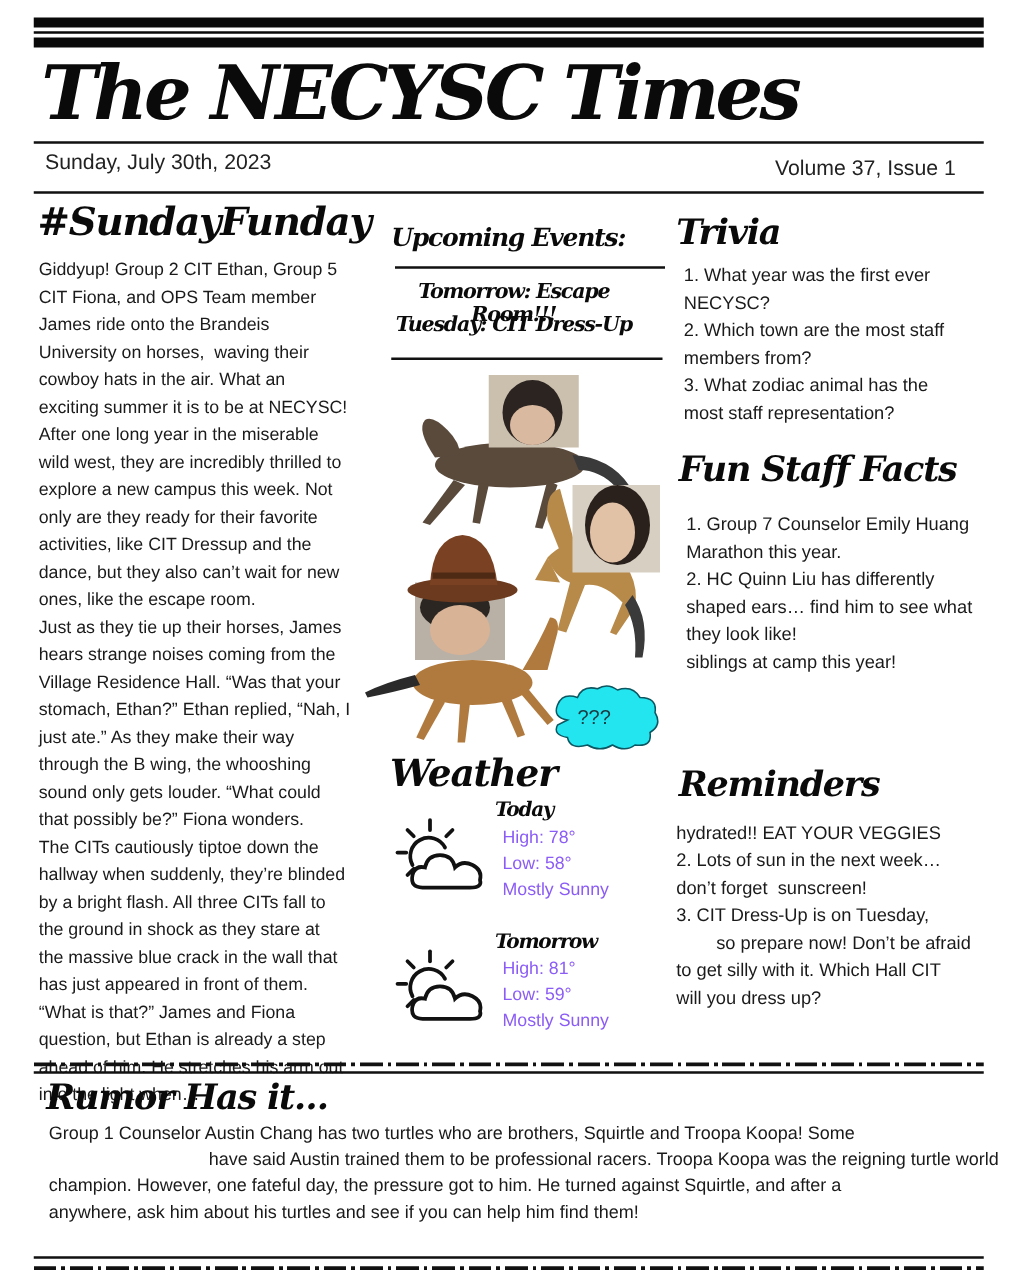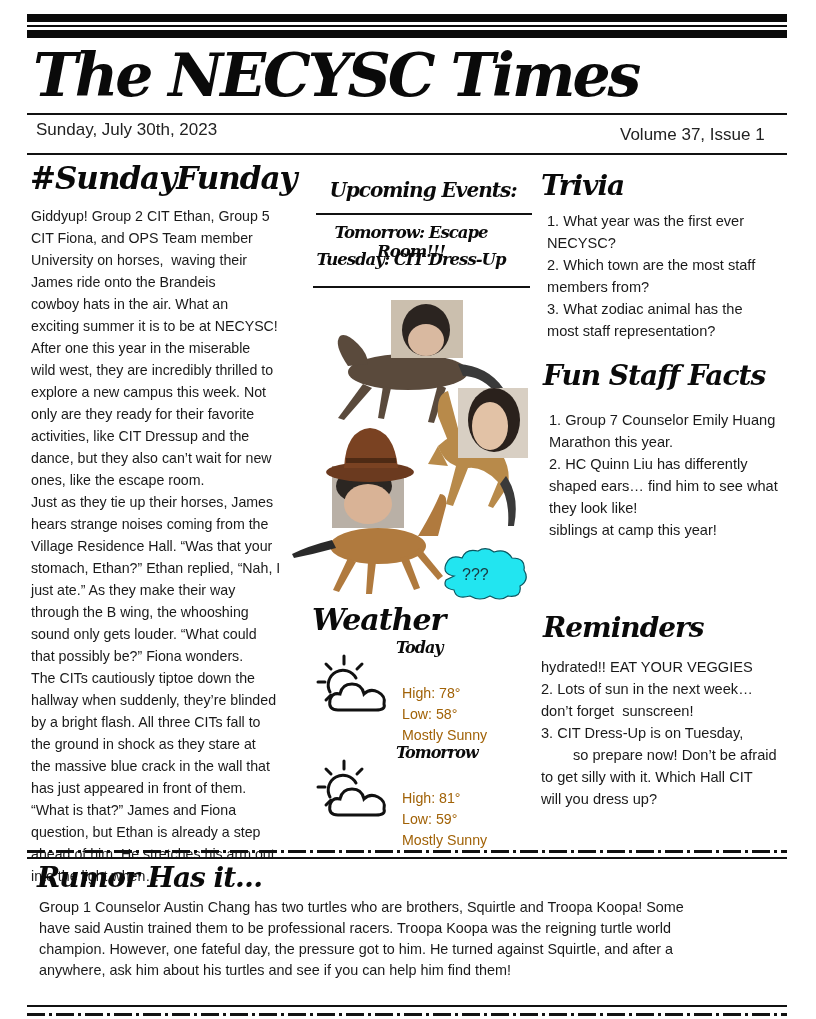--- a/index.html
+++ b/index.html
@@ -7,25 +7,25 @@
   .abs { position:absolute; }
   .bar { position:absolute; left:27px; width:760px; background:#0a0a0a; }
   .rule { position:absolute; background:#111; height:2px; }
   .script { font-family:"DejaVu Serif", serif; font-weight:bold; font-style:italic; letter-spacing:-1px; color:#0a0a0a; }
   .masthead { position:absolute; left:33px; top:40px; font-size:60px; line-height:70px; letter-spacing:-3px; }
   .dateline { position:absolute; top:120px; font-size:17px; color:#222; }
   .body-text { font-size:14.2px; line-height:22px; color:#1a1a1a; }
   .heading { position:absolute; font-size:31px; line-height:36px; }
   .col-left { position:absolute; left:31px; top:205px; width:258px; }
   .col-right-list { position:absolute; left:547px; width:258px; font-size:14.6px; line-height:22px; color:#1a1a1a; }
-  .events-title { position:absolute; left:313px; top:178px; width:220px; text-align:center; font-size:20px; }
+  .events-title { position:absolute; left:313px; top:178px; width:220px; font-size:20px; }
   .events-item { position:absolute; left:301px; width:220px; text-align:center; font-size:16.5px;font-style:italic; }
   .weather-block { position:absolute; }
   .w-day { font-size:16px; position:absolute; }
-  .w-line { position:absolute; font-size:14.2px; color:#a16207;margin-top:23px; }
+  .w-line { position:absolute; font-size:14.2px; color:#8b5cf6; }
   .dashed { position:absolute; left:27px; width:760px; height:3px;
     background-image: repeating-linear-gradient(90deg, #111 0px, #111 18px, transparent 18px, transparent 22px, #111 22px, #111 25px, transparent 25px, transparent 29px); }
   .photo { position:absolute; }
 </style>
 </head>
 <body>
 
 <div class="bar" style="top:14px;height:8px;"></div>
 <div class="bar" style="top:25px;height:2px;"></div>
 <div class="bar" style="top:30px;height:8px;"></div>
@@ -33,25 +33,25 @@
 <div class="masthead script">The NECYSC Times</div>
 <div class="rule" style="left:27px;top:113px;width:760px;"></div>
 <div class="dateline" style="left:36px;">Sunday, July 30th, 2023</div>
 <div class="dateline" style="left:620px;top:125px;">Volume 37, Issue 1</div>
 <div class="rule" style="left:27px;top:153px;width:760px;"></div>
 
 <div class="heading script" style="left:30px;top:160px;font-size:31px;">#SundayFunday</div>
 <div class="col-left body-text" id="feature-body">
     <div style="white-space: pre;">Giddyup! Group 2 CIT Ethan, Group 5</div>
     <div style="white-space: pre;">CIT Fiona, and OPS Team member</div>
+    <div style="white-space: pre;">James ride onto the Brandeis</div>
     <div style="white-space: pre;">University on horses,  waving their</div>
-    <div style="white-space: pre;">James ride onto the Brandeis</div>
     <div style="white-space: pre;">cowboy hats in the air. What an</div>
     <div style="white-space: pre;">exciting summer it is to be at NECYSC!</div>
-    <div style="white-space: pre;">After one this year in the miserable</div>
+    <div style="white-space: pre;">After one long year in the miserable</div>
     <div style="white-space: pre;">wild west, they are incredibly thrilled to</div>
     <div style="white-space: pre;">explore a new campus this week. Not</div>
     <div style="white-space: pre;">only are they ready for their favorite</div>
     <div style="white-space: pre;">activities, like CIT Dressup and the</div>
     <div style="white-space: pre;">dance, but they also can’t wait for new</div>
     <div style="white-space: pre;">ones, like the escape room.</div>
     <div style="white-space: pre;">Just as they tie up their horses, James</div>
     <div style="white-space: pre;">hears strange noises coming from the</div>
     <div style="white-space: pre;">Village Residence Hall. “Was that your</div>
     <div style="white-space: pre;">stomach, Ethan?” Ethan replied, “Nah, I</div>
@@ -197,18 +197,18 @@
     <div style="white-space: pre; margin-left: 32px;">so prepare now! Don’t be afraid</div>
     <div style="white-space: pre;">to get silly with it. Which Hall CIT</div>
     <div style="white-space: pre;">will you dress up?</div>
   </div>
 
 <div class="dashed" style="top:850px;"></div>
 <div class="rule" style="left:27px;top:857px;width:760px;"></div>
 <div class="heading script" style="left:37px;top:860px;font-size:28px;">Rumor Has it…</div>
 <div class="abs body-text" id="rumor-body" style="left:39px;top:897px;width:760px;font-size:14.4px;line-height:21px;">
     <div style="white-space: pre;">Group 1 Counselor Austin Chang has two turtles who are brothers, Squirtle and Troopa Koopa! Some</div>
-    <div style="white-space: pre;">have said Austin trained them to be professional racers. Troopa Koopa was the reigning turtle world</div>
+    <div style="white-space: pre; text-align: right;">have said Austin trained them to be professional racers. Troopa Koopa was the reigning turtle world</div>
     <div style="white-space: pre;">champion. However, one fateful day, the pressure got to him. He turned against Squirtle, and after a</div>
     <div style="white-space: pre;">anywhere, ask him about his turtles and see if you can help him find them!</div>
   </div>
 <div class="rule" style="left:27px;top:1005px;width:760px;"></div>
 <div class="dashed" style="top:1013px;"></div>
 
 </body></html>

